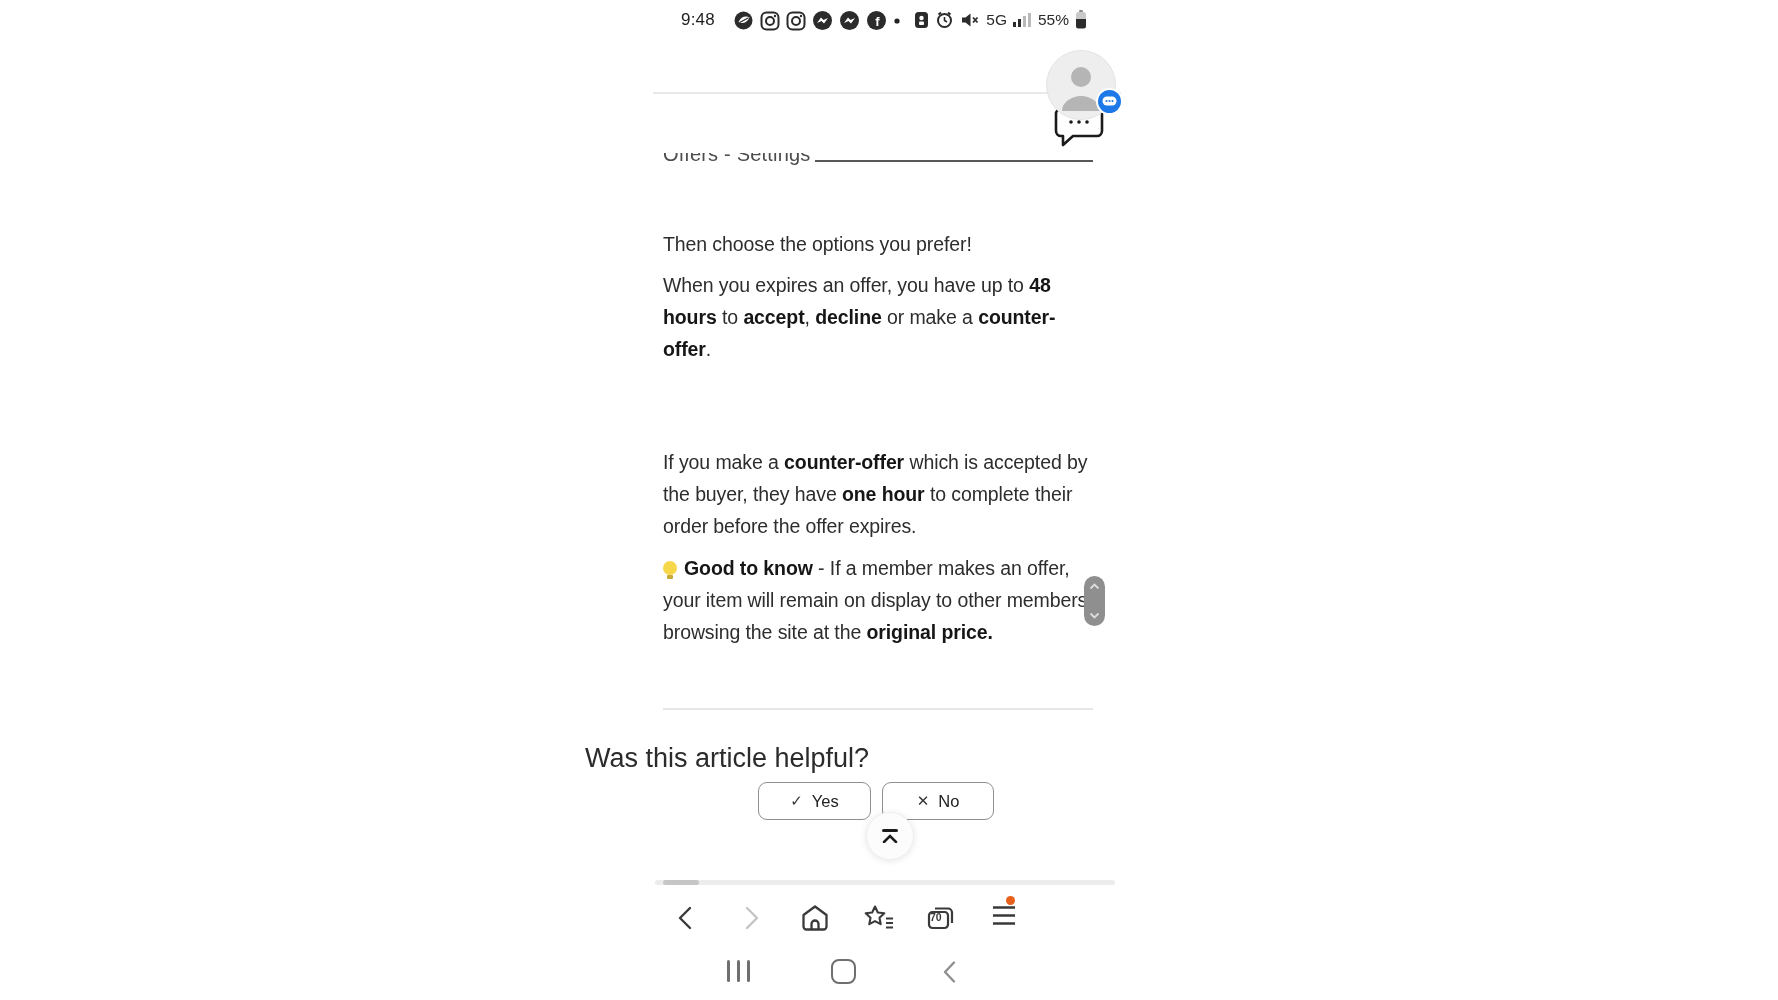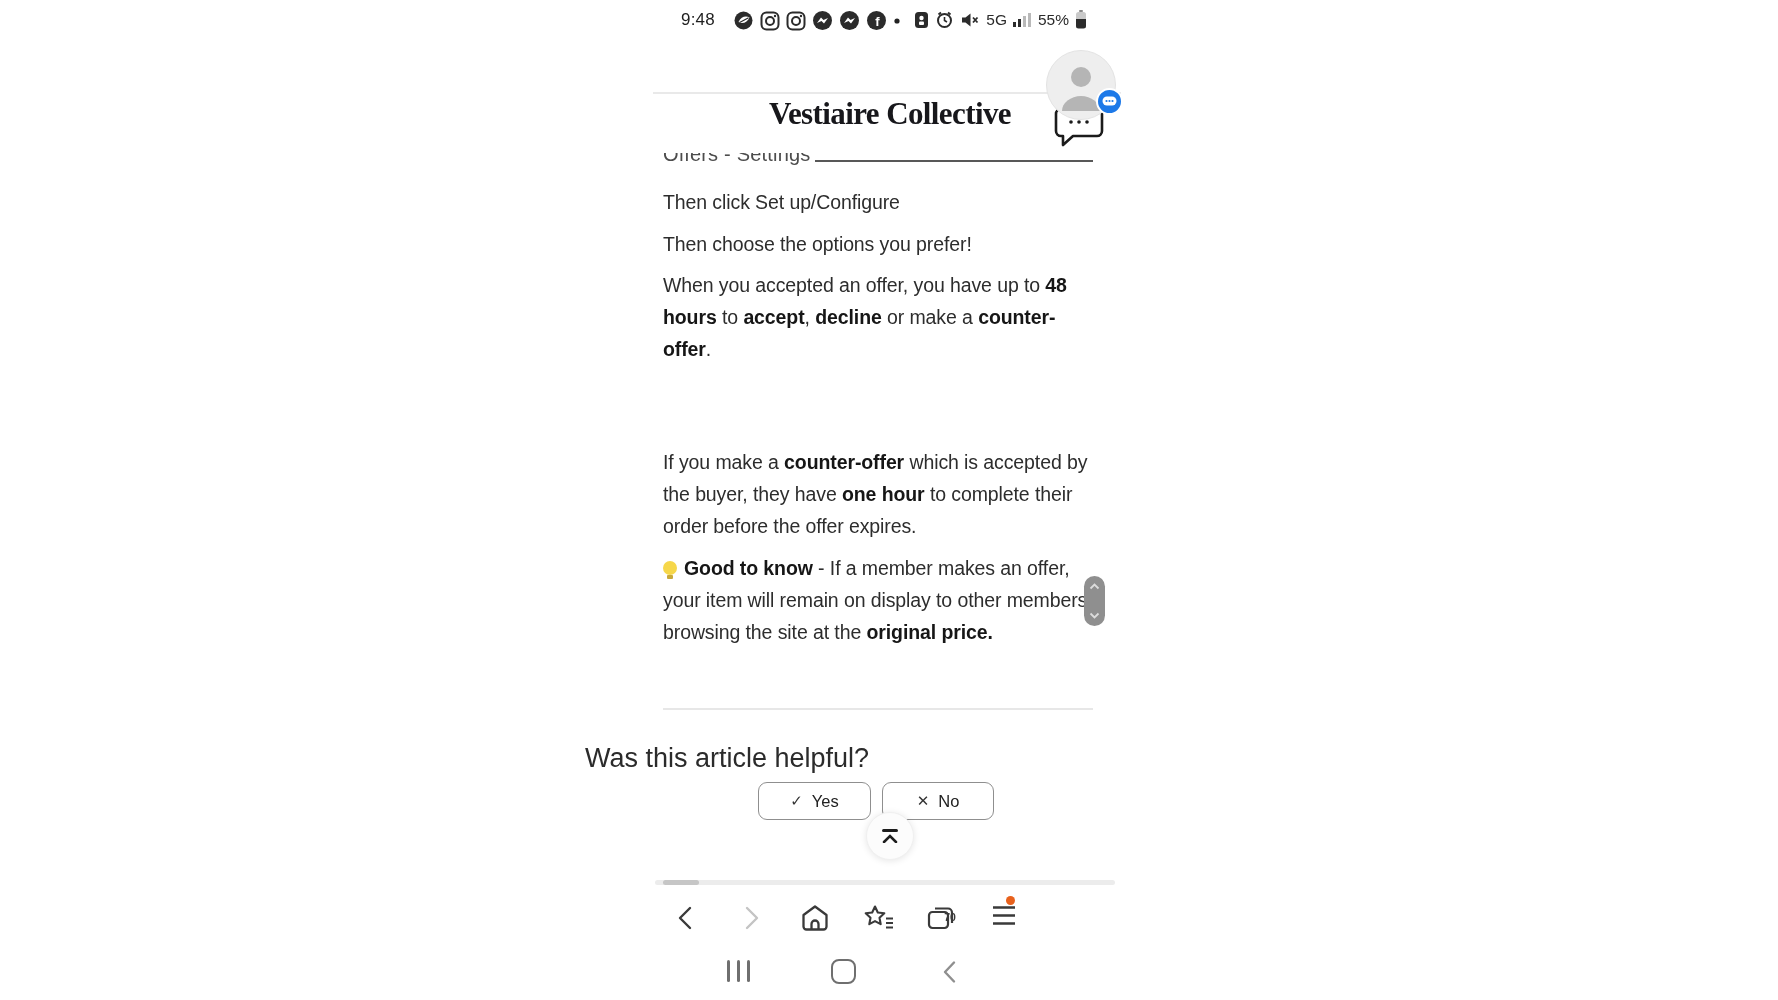--- a/index.html
+++ b/index.html
@@ -60,21 +60,21 @@
   
   .vscroll { position:absolute; left:499px; top:576px; width:21px; height:50px; border-radius:11px; background:#8f8f8f; z-index:8; display:flex; flex-direction:column; align-items:center; justify-content:space-between; padding:7px 0; }
 
   
   .hscroll { position:absolute; left:70px; top:880px; width:460px; height:5px; background:#ececec; border-radius:3px; }
   .hscroll-thumb { position:absolute; left:8px; top:0; width:36px; height:5px; background:#c6c6c6; border-radius:3px; }
 
   
   .toolbar { position:absolute; left:0; top:896px; width:610px; height:56px; }
   .tb-ic { position:absolute; top:8px; }
-  .tabs-num { position:absolute; left:5px; top:9px; width:40px; text-align:center; font-size:10.5px; font-weight:700; color:#3a3a3a; }
+  .tabs-num { position:absolute; left:5px; top:9px; width:40px; font-size:10.5px; font-weight:700; color:#3a3a3a; }
   .menu-dot { position:absolute; left:421px; top:0px; width:9px; height:9px; border-radius:50%; background:#e8611c; }
 
   
   .nav { position:absolute; left:0; top:950px; width:610px; height:50px; }
   .nav-recents { position:absolute; left:142px; top:10px; display:flex; gap:7px; }
   .nav-recents i { display:block; width:3px; height:22px; background:#6f6f6f; border-radius:2px; }
   .nav-home { position:absolute; left:246px; top:9px; width:25px; height:25px; border:2.5px solid #6f6f6f; border-radius:8px; }
   .nav-back { position:absolute; left:352px; top:8px; }
 </style>
 </head>
@@ -192,30 +192,28 @@
     </div>
     <div class="chat-bubble ic">
       <svg width="52" height="46" viewBox="0 0 52 46">
           <path d="M8 4 H44 a5 5 0 0 1 5 5 V26 a5 5 0 0 1 -5 5 H20 L10 40 V31 H8 a5 5 0 0 1 -5 -5 V9 a5 5 0 0 1 5 -5 Z" fill="#fff" stroke="#1b1b1b" stroke-width="2.6" stroke-linejoin="round"></path>
           <circle cx="18" cy="17" r="1.8" fill="#1b1b1b"></circle>
           <circle cx="26" cy="17" r="1.8" fill="#1b1b1b"></circle>
           <circle cx="34" cy="17" r="1.8" fill="#1b1b1b"></circle>
         </svg>
     </div>
 
-    <div class="logo">Vestiaire Collective</div>
 
     <div class="clip-heading">
       <span>Offers - Settings</span>
     </div>
     <div class="clip-line"></div>
 
-    <p class="para" style="top:186px"><span>Then click Set up/Configure</span></p>
     <p class="para" style="top:228px"><span>Then choose the options you prefer!</span></p>
-    <p class="para" style="top:269px"><span>When you accepted an offer, you have up to </span><span class="b">48 hours</span><span> to </span><span class="b">accept</span><span>, </span><span class="b">decline</span><span> or make a </span><span class="b">counter-offer</span><span>.</span></p>
+    <p class="para" style="top:269px"><span>When you expires an offer, you have up to </span><span class="b">48 hours</span><span> to </span><span class="b">accept</span><span>, </span><span class="b">decline</span><span> or make a </span><span class="b">counter-offer</span><span>.</span></p>
     <p class="para" style="top:552px"><span class="bulb"></span><span><span class="b">Good to know</span><span> - If a member makes an offer, your item will remain on display to other members browsing the site at the </span><span class="b">original price.</span></span></p>
     <p class="para" style="top:446px"><span>If you make a </span><span class="b">counter-offer</span><span> which is accepted by the buyer, they have </span><span class="b">one hour</span><span> to complete their order before the offer expires.</span></p>
 
     <div class="article-hr"></div>
 
     <div class="fb-question">Was this article helpful?</div>
     <button class="fb-btn fb-yes">
       <span class="fb-glyph">✓</span>
       <span>Yes</span>
     </button>

